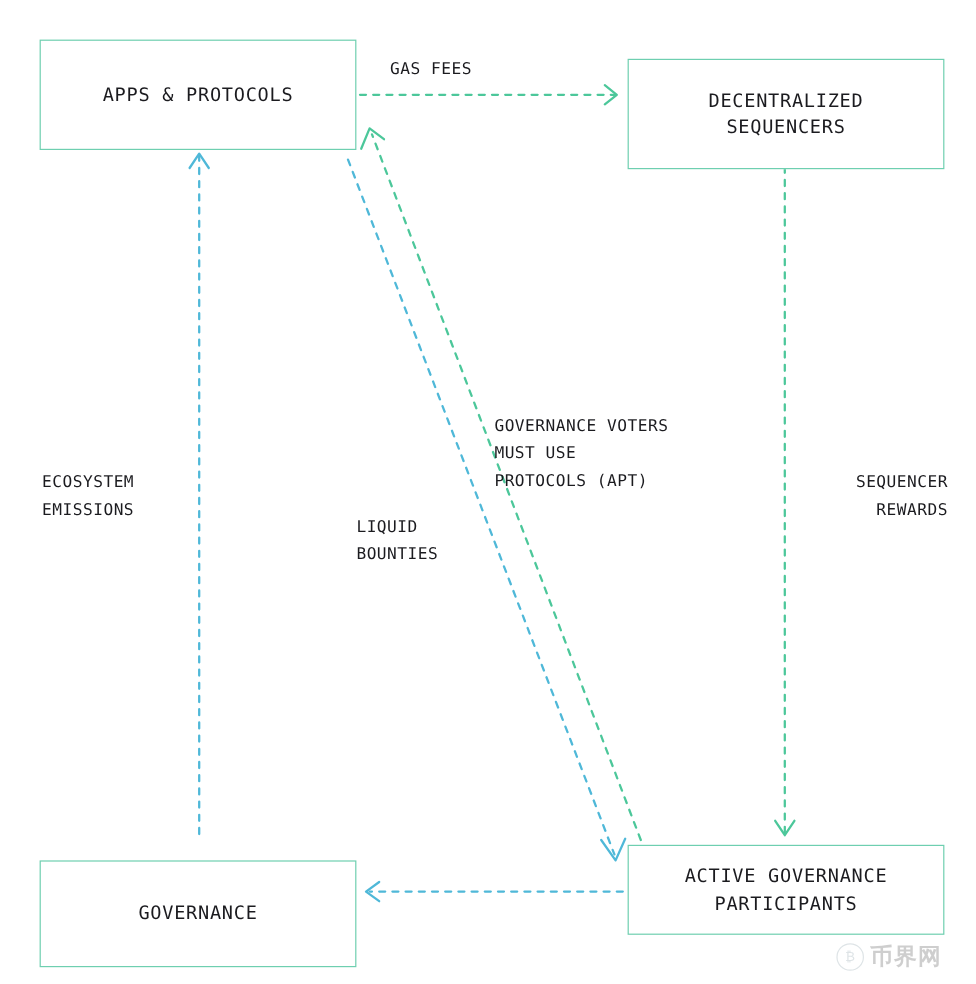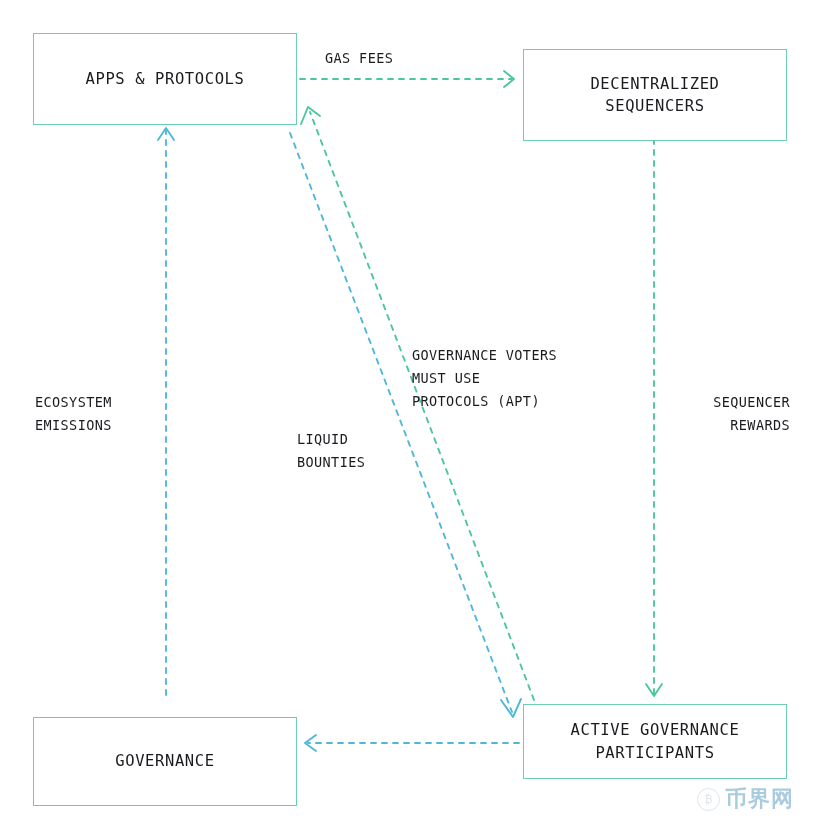--- a/index.html
+++ b/index.html
@@ -67,23 +67,23 @@
     display: flex;
     align-items: center;
     justify-content: center;
     font-family: "DejaVu Sans", sans-serif;
     font-size: 11px;
     color: #9fb0b8;
     line-height: 1;
   }
   .wm-text {
     font-family: "DejaVu Sans", sans-serif;
-    font-size: 22px;
+    font-size: 19px;
     font-weight: bold;
-    color: #0369a1;
+    color: #737373;
     letter-spacing: 1px;
   }
 </style>
 </head>
 <body>
 
 <div id="canvas">
 
   <svg class="layer" viewBox="0 0 813 820" xmlns="http://www.w3.org/2000/svg">
 

